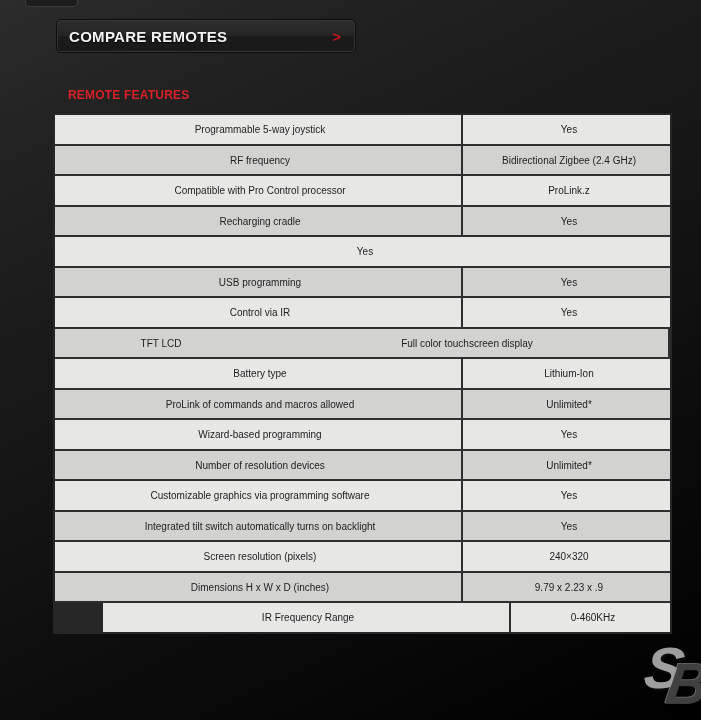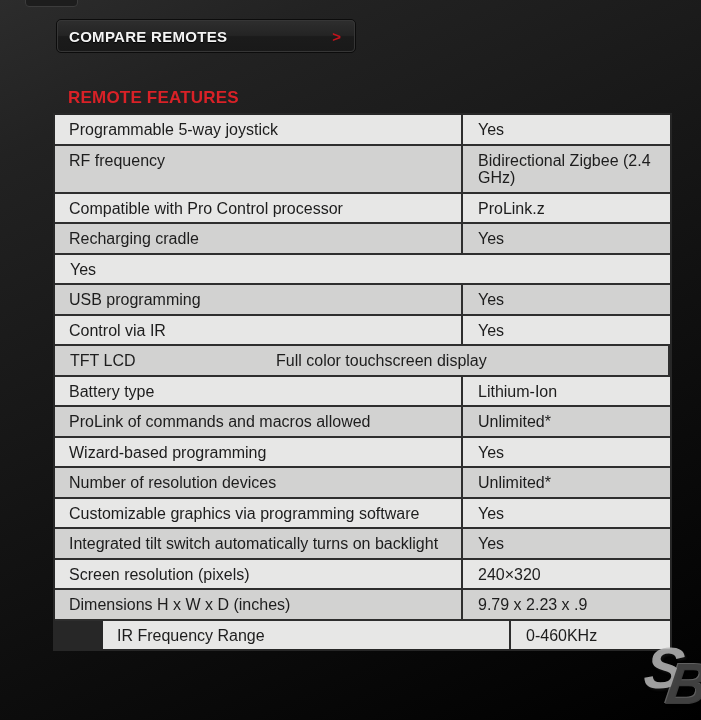--- a/index.html
+++ b/index.html
@@ -29,36 +29,37 @@
     color:#f4f4f4; font-weight:bold; font-size:15px; letter-spacing:0.3px;
     text-shadow:0 1px 1px #000;
   }
   .compare-btn .arrow {
     color:#c3131d; font-weight:bold; font-size:15px;
   }
 
   
   .section-title {
     position:absolute; left:68px; top:88px;
-    color:#d92127; font-weight:bold; font-size:17px; letter-spacing:0.2px;
+    color:#d92127; font-weight:bold; font-size:12px; letter-spacing:0.2px;
   }
 
   
   .features-table {
     position:absolute; left:53px; top:113px; width:619px;
     border:2px solid #272727;
     background:#272727;
   }
   .ft-row { display:flex; border-bottom:2px solid #2e2e2e; }
   .ft-row:last-child { border-bottom:none;margin-left:48px; }
   .ft-row:nth-child(odd)  .ft-cell { background:#e7e7e6; }
   .ft-row:nth-child(even) .ft-cell { background:#d2d2d1; }
   .ft-cell {
-    color:#1d1d1d; font-size:16px; line-height:17.5px;
+    color:#1d1d1d; font-size:10px; line-height:17.5px;
     padding:6px 10px 5px 14px;
+    text-align:center;
   }
   .ft-feature { width:408px; border-right:2px solid #2e2e2e; }
   .ft-value   { flex:1; padding-left:15px; }
 
   
   .watermark {
     position:absolute; left:641px; top:645px; width:60px; height:75px;
     font-style:italic; font-weight:bold; transform:skewX(-8deg);
     pointer-events:none;
   }

